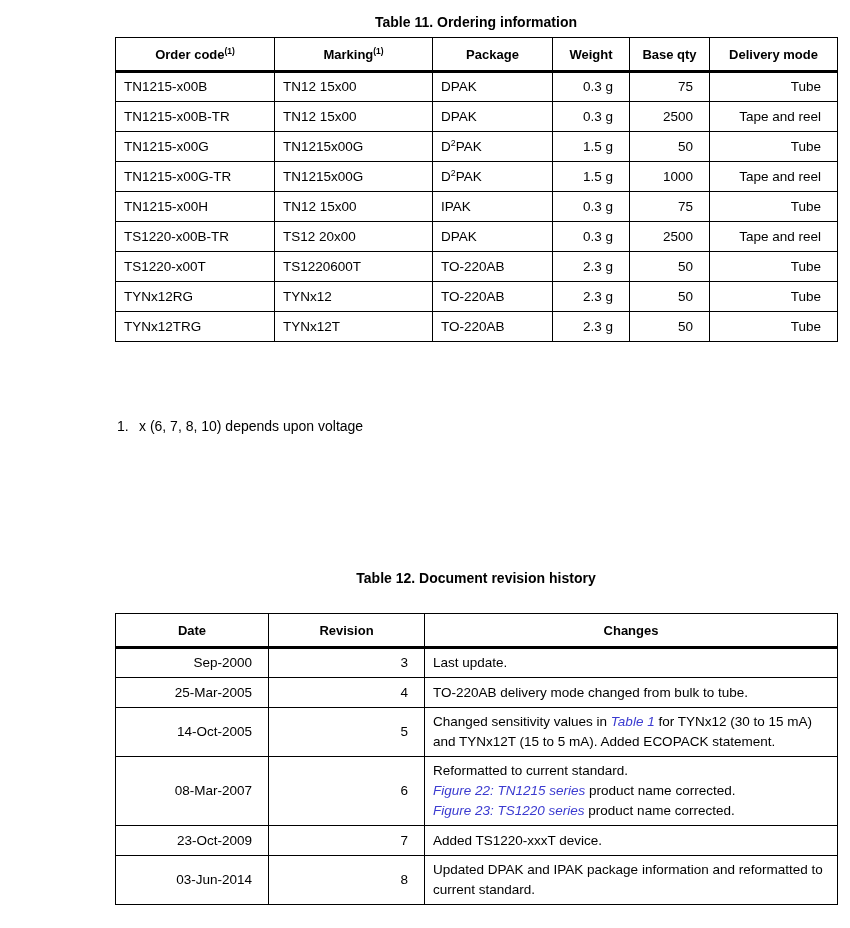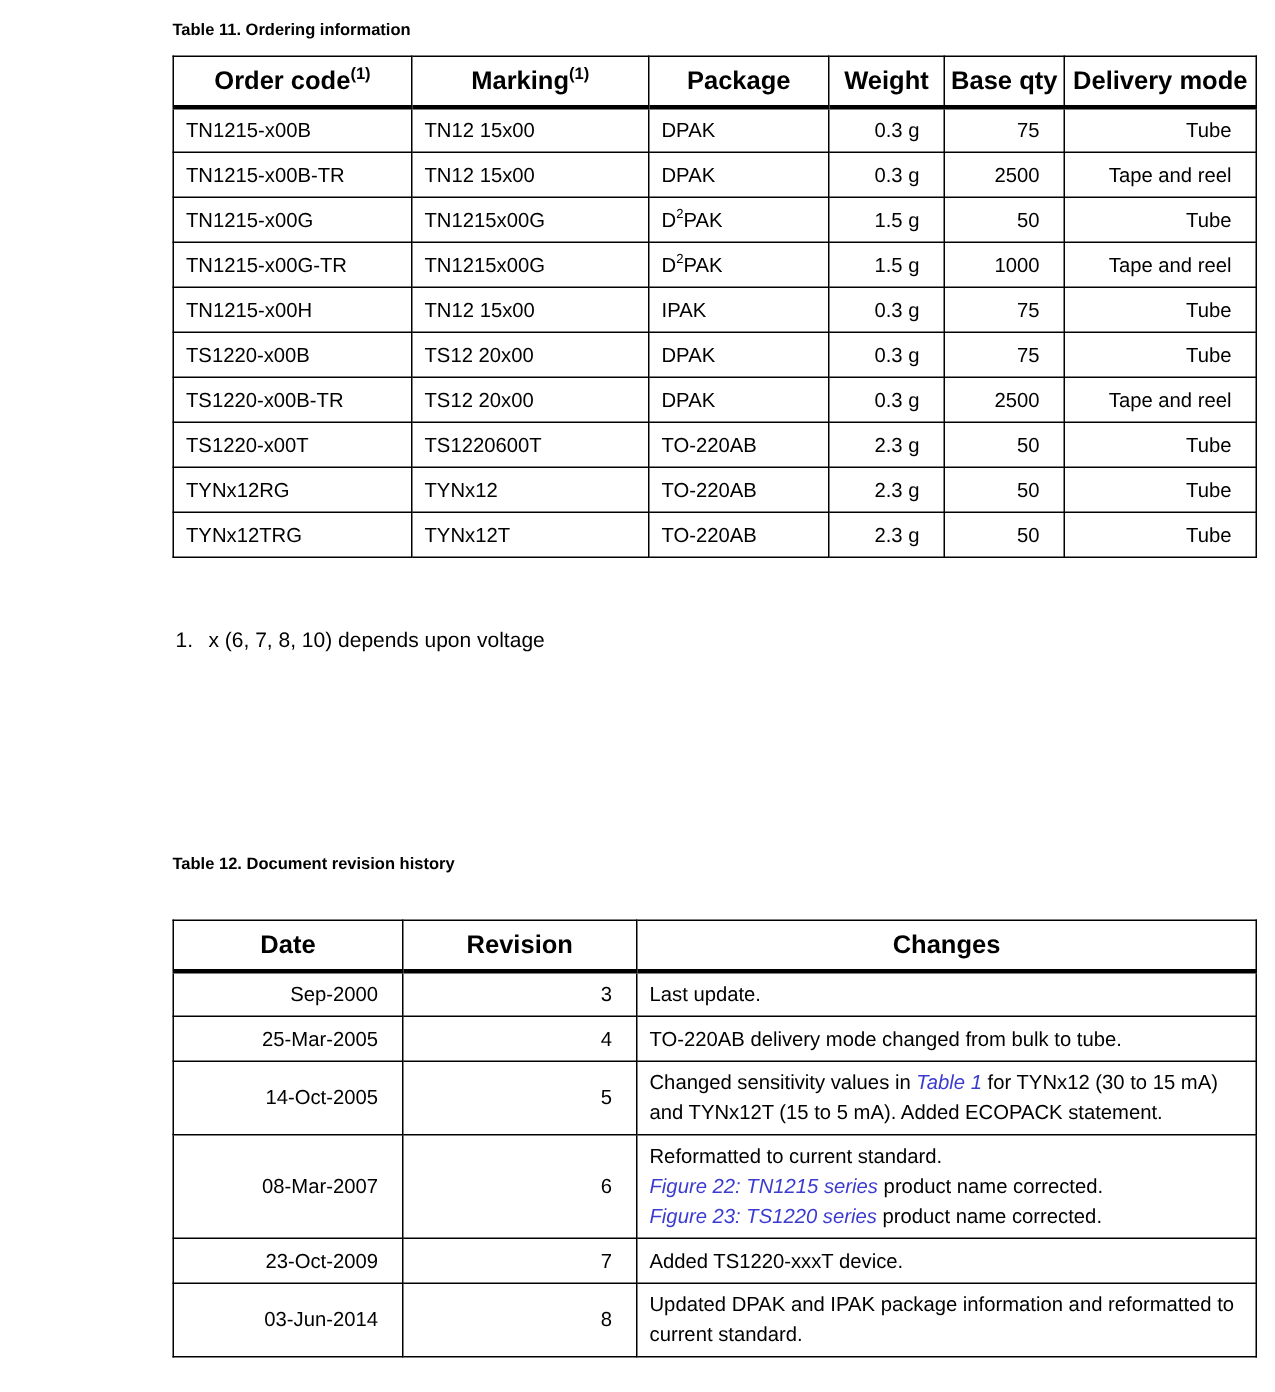--- a/index.html
+++ b/index.html
@@ -13,23 +13,23 @@
     position:relative;
     width:850px;
     height:928px;
     background:#ffffff;
     overflow:hidden;
   }
   .tbl-title {
     position:absolute;
     left:115px;
     width:722px;
-    text-align:left;
+    text-align:center;
     font-weight:bold;
-    font-size:11px;
+    font-size:14px;
   }
   #t11-title { top:14px; }
   #t12-title { top:570px; }
 
   table {
     position:absolute;
     left:115px;
     width:722px;
     border-collapse:collapse;
     table-layout:fixed;
@@ -39,21 +39,21 @@
   #t11 { top:37px; }
   #t12 { top:613px; }
 
   th, td { border:1px solid #000; }
   th {
     font-weight:bold;
     text-align:center;
     height:34px;
     border-bottom:3px solid #000;
     padding:2px 4px;
-    font-size:17px;
+    font-size:13px;
   }
   td {
     height:30px;
     vertical-align:middle;
     padding:4px 8px;
     line-height:20px;
   }
   td.al { text-align:left; }
   td.ac { text-align:right; padding:4px 16px; }
 
@@ -149,28 +149,20 @@
         </tr>
         <tr>
           <td class="al">TN1215-x00H</td>
           <td class="al">TN12 15x00</td>
           <td class="al">IPAK</td>
           <td class="ac">0.3 g</td>
           <td class="ac">75</td>
           <td class="ac">Tube</td>
         </tr>
         <tr>
-          <td class="al">TS1220-x00B</td>
-          <td class="al">TS12 20x00</td>
-          <td class="al">DPAK</td>
-          <td class="ac">0.3 g</td>
-          <td class="ac">75</td>
-          <td class="ac">Tube</td>
-        </tr>
-        <tr>
           <td class="al">TS1220-x00B-TR</td>
           <td class="al">TS12 20x00</td>
           <td class="al">DPAK</td>
           <td class="ac">0.3 g</td>
           <td class="ac">2500</td>
           <td class="ac">Tape and reel</td>
         </tr>
         <tr>
           <td class="al">TS1220-x00T</td>
           <td class="al">TS1220600T</td>

